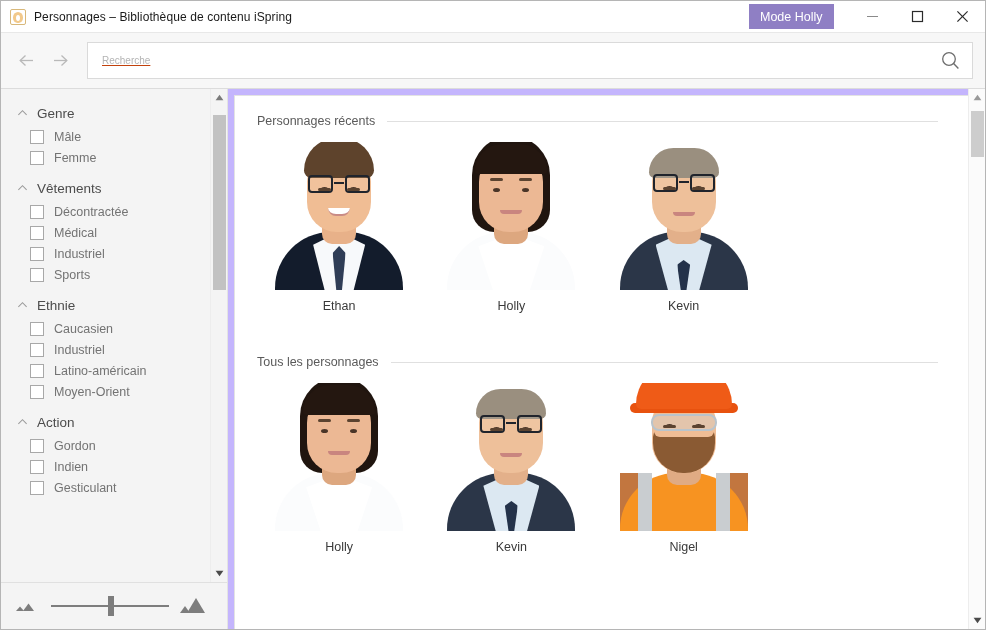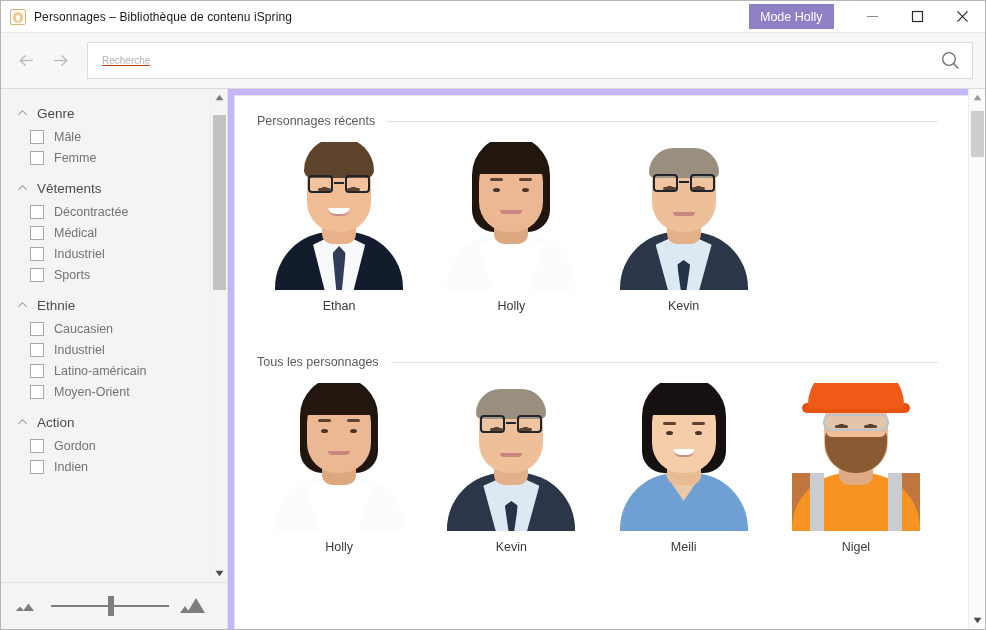--- a/index.html
+++ b/index.html
@@ -440,20 +440,24 @@
                 </span>
                 <span class="group-title">Action</span>
               </div>
               <div class="filter-item">
                 <span class="cbox"></span>
                 <span class="filter-label">Gordon</span>
               </div>
               <div class="filter-item">
                 <span class="cbox"></span>
                 <span class="filter-label">Indien</span>
+              </div>
+              <div class="filter-item">
+                <span class="cbox"></span>
+                <span class="filter-label">Gesticulant</span>
               </div>
             </div>
           </div>
 
         <div class="vscroll side">
           <div class="sb-arrow">
             <svg width="9" height="7" viewBox="0 0 9 7" aria-hidden="true">
                 <polygon points="4.5,0.8 8.4,6.2 0.6,6.2" fill="#7a7a7a"></polygon>
               </svg>
           </div>
@@ -588,36 +592,20 @@
               <span class="eye" style="left:58px;bottom:100px"></span>
                            <span class="eye" style="right:58px;bottom:100px"></span>
                            <span class="brow" style="left:55px;bottom:100px"></span>
                            <span class="brow" style="right:55px;bottom:100px"></span>
               <div class="mouth closed" style="bottom:74px"></div>
               </div>
               <div class="char-name">Kevin</div>
             </div>
             <div class="char-cell">
               <div class="char-thumb">
-                <div class="body-shape" style="background:#6fa0d4"></div>
-              <div class="scrub-v"></div>
-              <div class="hair-long" style="background:#161010;width:84px"></div>
-              <div class="neck" style="background:#e8bb93"></div>
-              <div class="face" style="background:#f5cda9"></div>
-              <div class="bangs" style="background:#161010;height:26px"></div>
-              <span class="eye" style="left:58px;bottom:96px"></span>
-                           <span class="eye" style="right:58px;bottom:96px"></span>
-                           <span class="brow" style="left:55px;bottom:106px"></span>
-                           <span class="brow" style="right:55px;bottom:106px"></span>
-              <div class="mouth" style="bottom:74px"></div>
-              </div>
-              <div class="char-name">Meili</div>
-            </div>
-            <div class="char-cell">
-              <div class="char-thumb">
                 <div class="plaid" style="left:12px"></div>
               <div class="plaid" style="right:12px"></div>
               <div class="vest"></div>
               <div class="vest-stripe" style="left:30px"></div>
               <div class="vest-stripe" style="right:30px"></div>
               <div class="neck" style="background:#e0ab84"></div>
               <div class="face" style="background:#f0bd95"></div>
               <div class="beard"></div>
               <div class="face" style="background:#f0bd95;height:46px;bottom:94px;width:60px;border-radius:30px 30px 6px 6px"></div>
               <div class="helmet-brim"></div>

